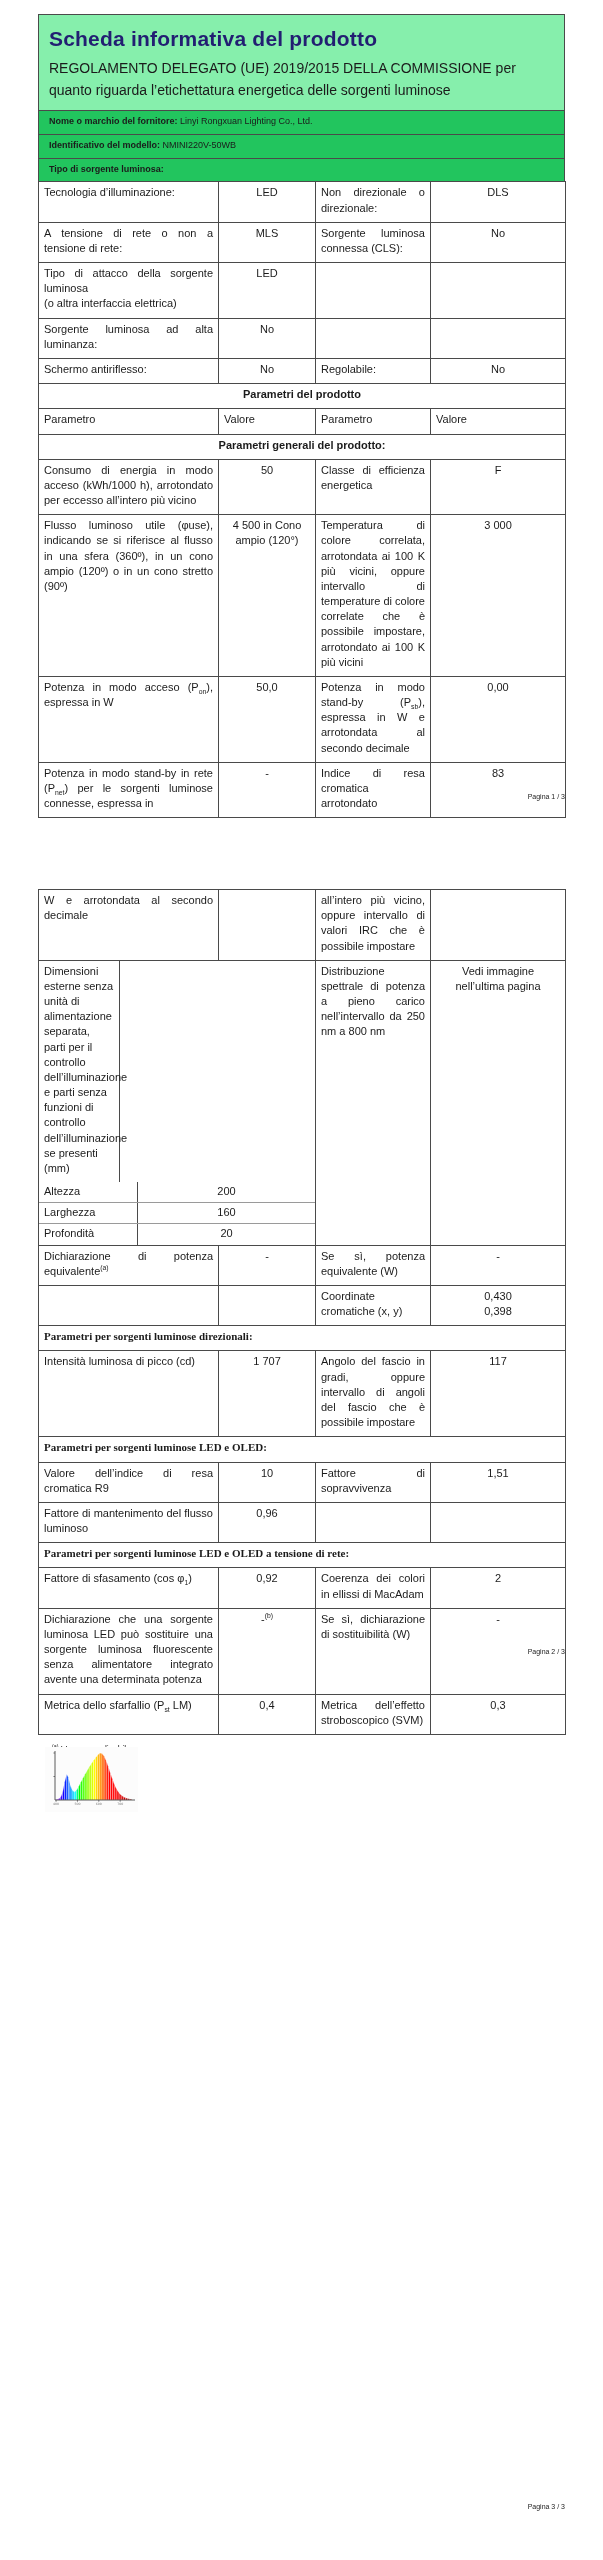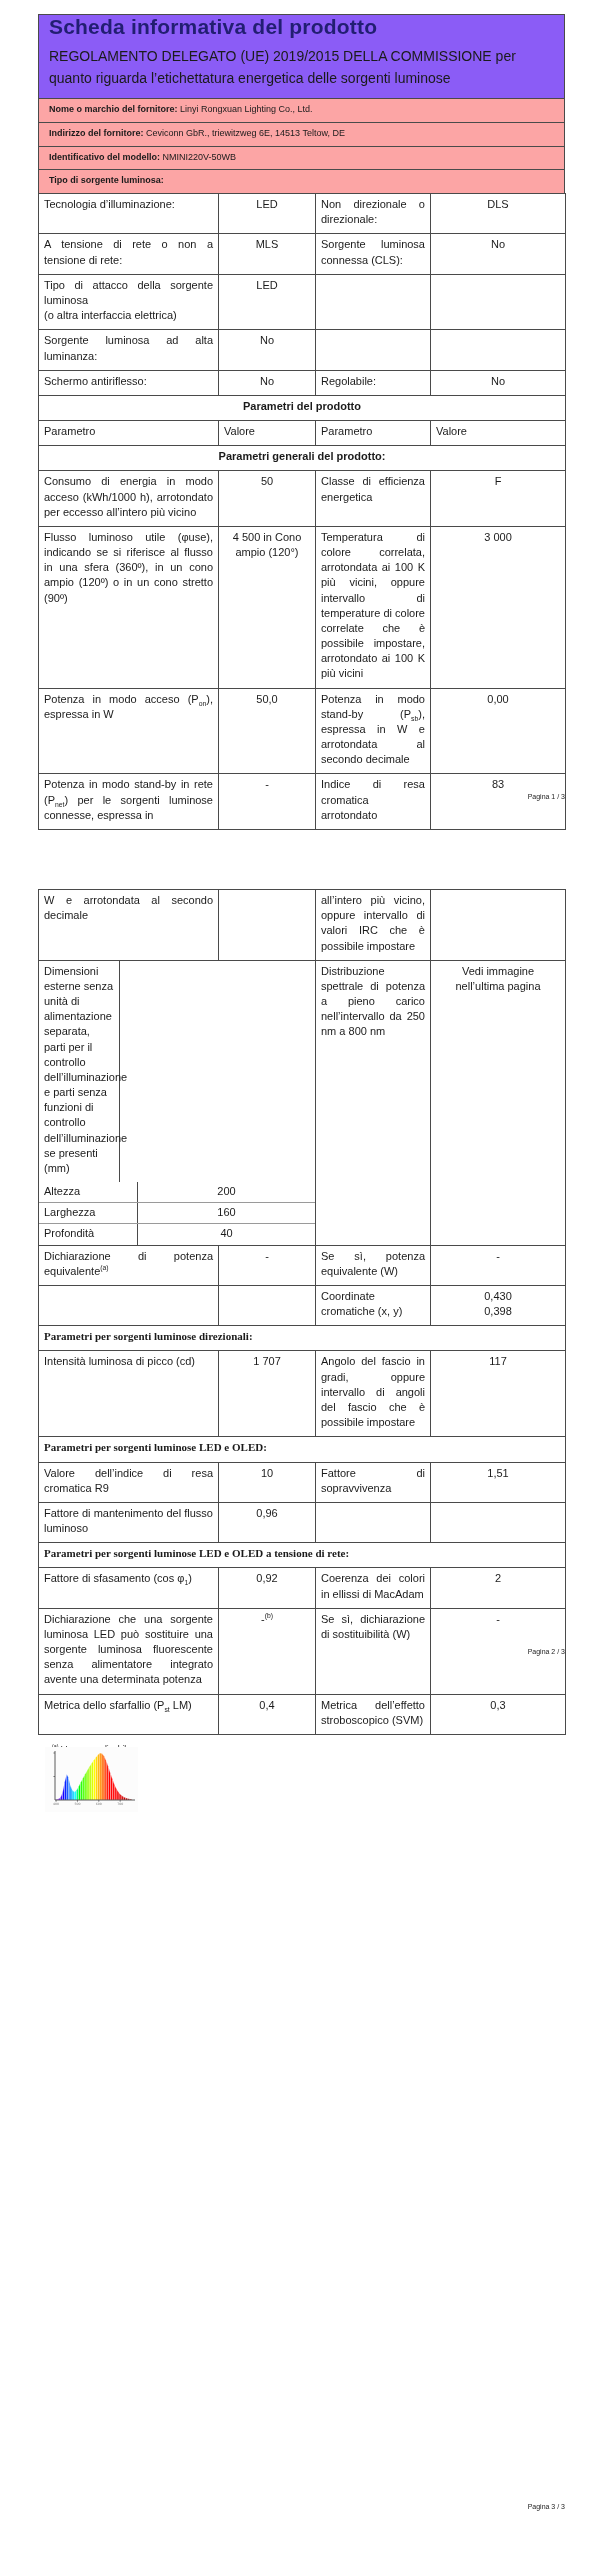--- a/index.html
+++ b/index.html
@@ -3,26 +3,26 @@
 <meta charset="utf-8">
 <style>
   html,body { margin:0; padding:0; background:#ffffff; }
   body { width:603px; font-family:"Liberation Sans", sans-serif; color:#1b1b1b; }
   .page-root { position:relative; width:603px; height:2560px; background:#ffffff; overflow:hidden; }
   .sheet { position:absolute; left:38px; width:527px; }
   #page1 { top:14px; }
   #page2 { top:890px; }
 
   
-  .title-box { border:1px solid #4a4a4a; padding:0 10px 9px; background:#8b5cf6; }
+  .title-box { border:1px solid #4a4a4a; padding:12px 10px 9px; background:#86efac; }
   .doc-title { color:#221e72; font-size:21px; font-weight:bold; margin:0 0 7px; letter-spacing:0.2px; }
   .doc-subtitle { font-size:14px; line-height:1.55; }
 
   
-  .supplier-row { border:1px solid #4a4a4a; margin-top:-1px; padding:5px 10px 6px; font-size:9px; line-height:1.3; background:#fca5a5; }
+  .supplier-row { border:1px solid #4a4a4a; margin-top:-1px; padding:5px 10px 6px; font-size:9px; line-height:1.3; background:#22c55e; }
   .supplier-row b { font-weight:bold; }
 
   
   table.params { width:100%; border-collapse:collapse; table-layout:fixed; margin-top:-1px; font-size:11px; background:#fff; }
   table.params td { border:1px solid #4a4a4a; padding:3px 5px 6px; vertical-align:top; line-height:1.38; }
   td.param { text-align:justify; }
   td.val { text-align:center; }
   td.section-center { text-align:center; font-weight:bold; padding:2px 5px 3px; }
   td.section-left { text-align:left; font-weight:bold; padding:2px 5px 3px;font-family:Liberation Serif, serif; }
   sub, sup { font-size:0.62em; line-height:0; }
@@ -58,24 +58,20 @@
 
   <div class="sheet" id="page1">
     <div class="title-box">
       <div class="doc-title">Scheda informativa del prodotto</div>
       <div class="doc-subtitle">REGOLAMENTO DELEGATO (UE) 2019/2015 DELLA COMMISSIONE per quanto riguarda l’etichettatura energetica delle sorgenti luminose</div>
     </div>
 
     <div class="supplier-row">
       <b>Nome o marchio del fornitore:</b>
       <span>Linyi Rongxuan Lighting Co., Ltd.</span>
-    </div>
-    <div class="supplier-row">
-      <b>Indirizzo del fornitore:</b>
-      <span>Ceviconn GbR., triewitzweg 6E, 14513 Teltow, DE</span>
     </div>
     <div class="supplier-row">
       <b>Identificativo del modello:</b>
       <span>NMINI220V-50WB</span>
     </div>
     <div class="supplier-row">
       <b>Tipo di sorgente luminosa:</b>
       <span></span>
     </div>
 
@@ -182,21 +178,21 @@
                   <div class="dim-row">
                     <div class="dim-label">Altezza</div>
                     <div class="dim-value">200</div>
                   </div>
                   <div class="dim-row">
                     <div class="dim-label">Larghezza</div>
                     <div class="dim-value">160</div>
                   </div>
                   <div class="dim-row">
                     <div class="dim-label">Profondità</div>
-                    <div class="dim-value">40</div>
+                    <div class="dim-value">20</div>
                   </div>
                 </div>
               </div>
             </td>
             <td class="param">Distribuzione spettrale di potenza a pieno carico nell’intervallo da 250 nm a 800 nm</td>
             <td class="val">Vedi immagine<br>nell’ultima pagina</td>
           </tr>
           <tr>
             <td class="param">Dichiarazione di potenza equivalente<sup>(a)</sup></td>
             <td class="val">-</td>

